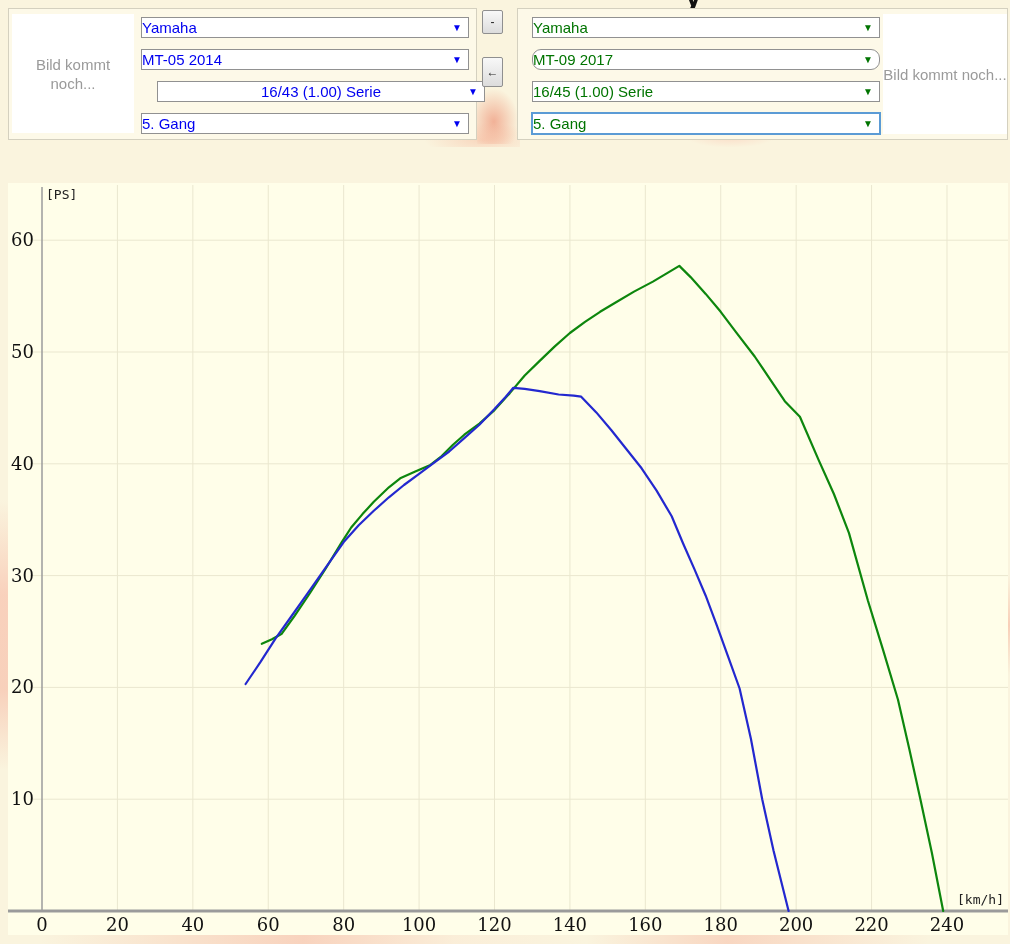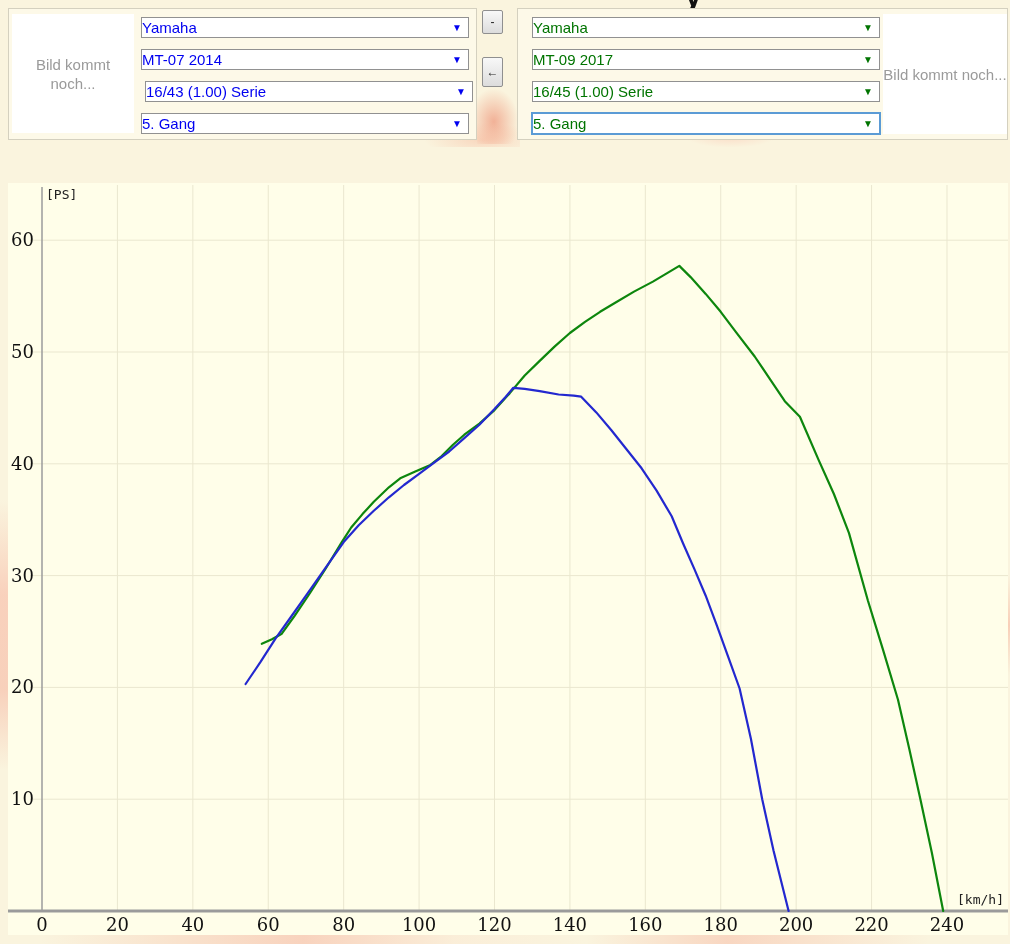--- a/index.html
+++ b/index.html
@@ -53,36 +53,36 @@
   <div id="title-clip">
     <span>y</span>
   </div>
 
   <div class="panel" id="panel-left">
     <div class="img-ph">
       <span>Bild kommt noch...</span>
     </div>
     <div id="left-selects">
         <div class="select-box blue-sel" style="left: 132px; top: 8px; width: 326px;"><span>Yamaha</span><span class="arr">▼</span></div>
-        <div class="select-box blue-sel" style="left: 132px; top: 40px; width: 326px;"><span>MT-07 2014</span><span class="arr">▼</span></div>
-        <div class="select-box blue-sel" style="left: 136px; top: 72px; width: 326px;"><span>16/43 (1.00) Serie</span><span class="arr">▼</span></div>
+        <div class="select-box blue-sel" style="left: 132px; top: 40px; width: 326px;"><span>MT-05 2014</span><span class="arr">▼</span></div>
+        <div class="select-box blue-sel" style="left: 148px; top: 72px; width: 326px; text-align: center;"><span>16/43 (1.00) Serie</span><span class="arr">▼</span></div>
         <div class="select-box blue-sel" style="left: 132px; top: 104px; width: 326px;"><span>5. Gang</span><span class="arr">▼</span></div>
       </div>
   </div>
 
   <button class="mini-btn" id="btn-minus">-</button>
   <button class="mini-btn" id="btn-arrow">←</button>
 
   <div class="panel" id="panel-right">
     <div class="img-ph">
       <span>Bild kommt noch...</span>
     </div>
     <div id="right-selects">
         <div class="select-box green-sel" style="left: 14px; top: 8px; width: 346px;"><span>Yamaha</span><span class="arr">▼</span></div>
-        <div class="select-box green-sel" style="left: 14px; top: 40px; width: 346px;"><span>MT-09 2017</span><span class="arr">▼</span></div>
+        <div class="select-box green-sel" style="left: 14px; top: 40px; width: 346px; border-radius: 9px;"><span>MT-09 2017</span><span class="arr">▼</span></div>
         <div class="select-box green-sel" style="left: 14px; top: 72px; width: 346px;"><span>16/45 (1.00) Serie</span><span class="arr">▼</span></div>
         <div class="select-box green-sel focused" style="left: 14px; top: 104px; width: 346px;"><span>5. Gang</span><span class="arr">▼</span></div>
       </div>
   </div>
 
 
   <div id="chart-wrap">
     <svg id="chart" width="1010" height="761">
         <rect x="8" y="0" width="1000" height="752" fill="#fffee9"></rect>
         <line x1="117.416" y1="2" x2="117.416" y2="728" stroke="#eae7cf" stroke-width="1"></line>

